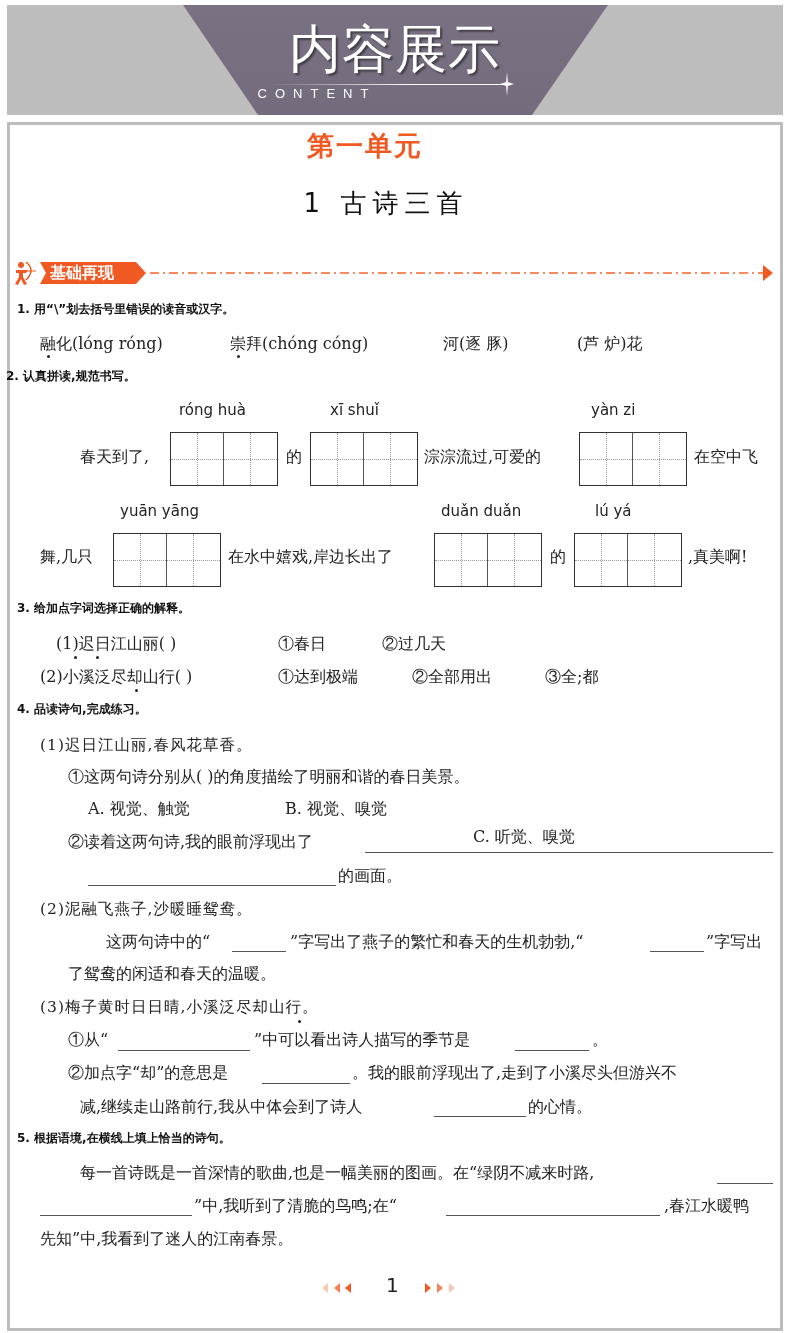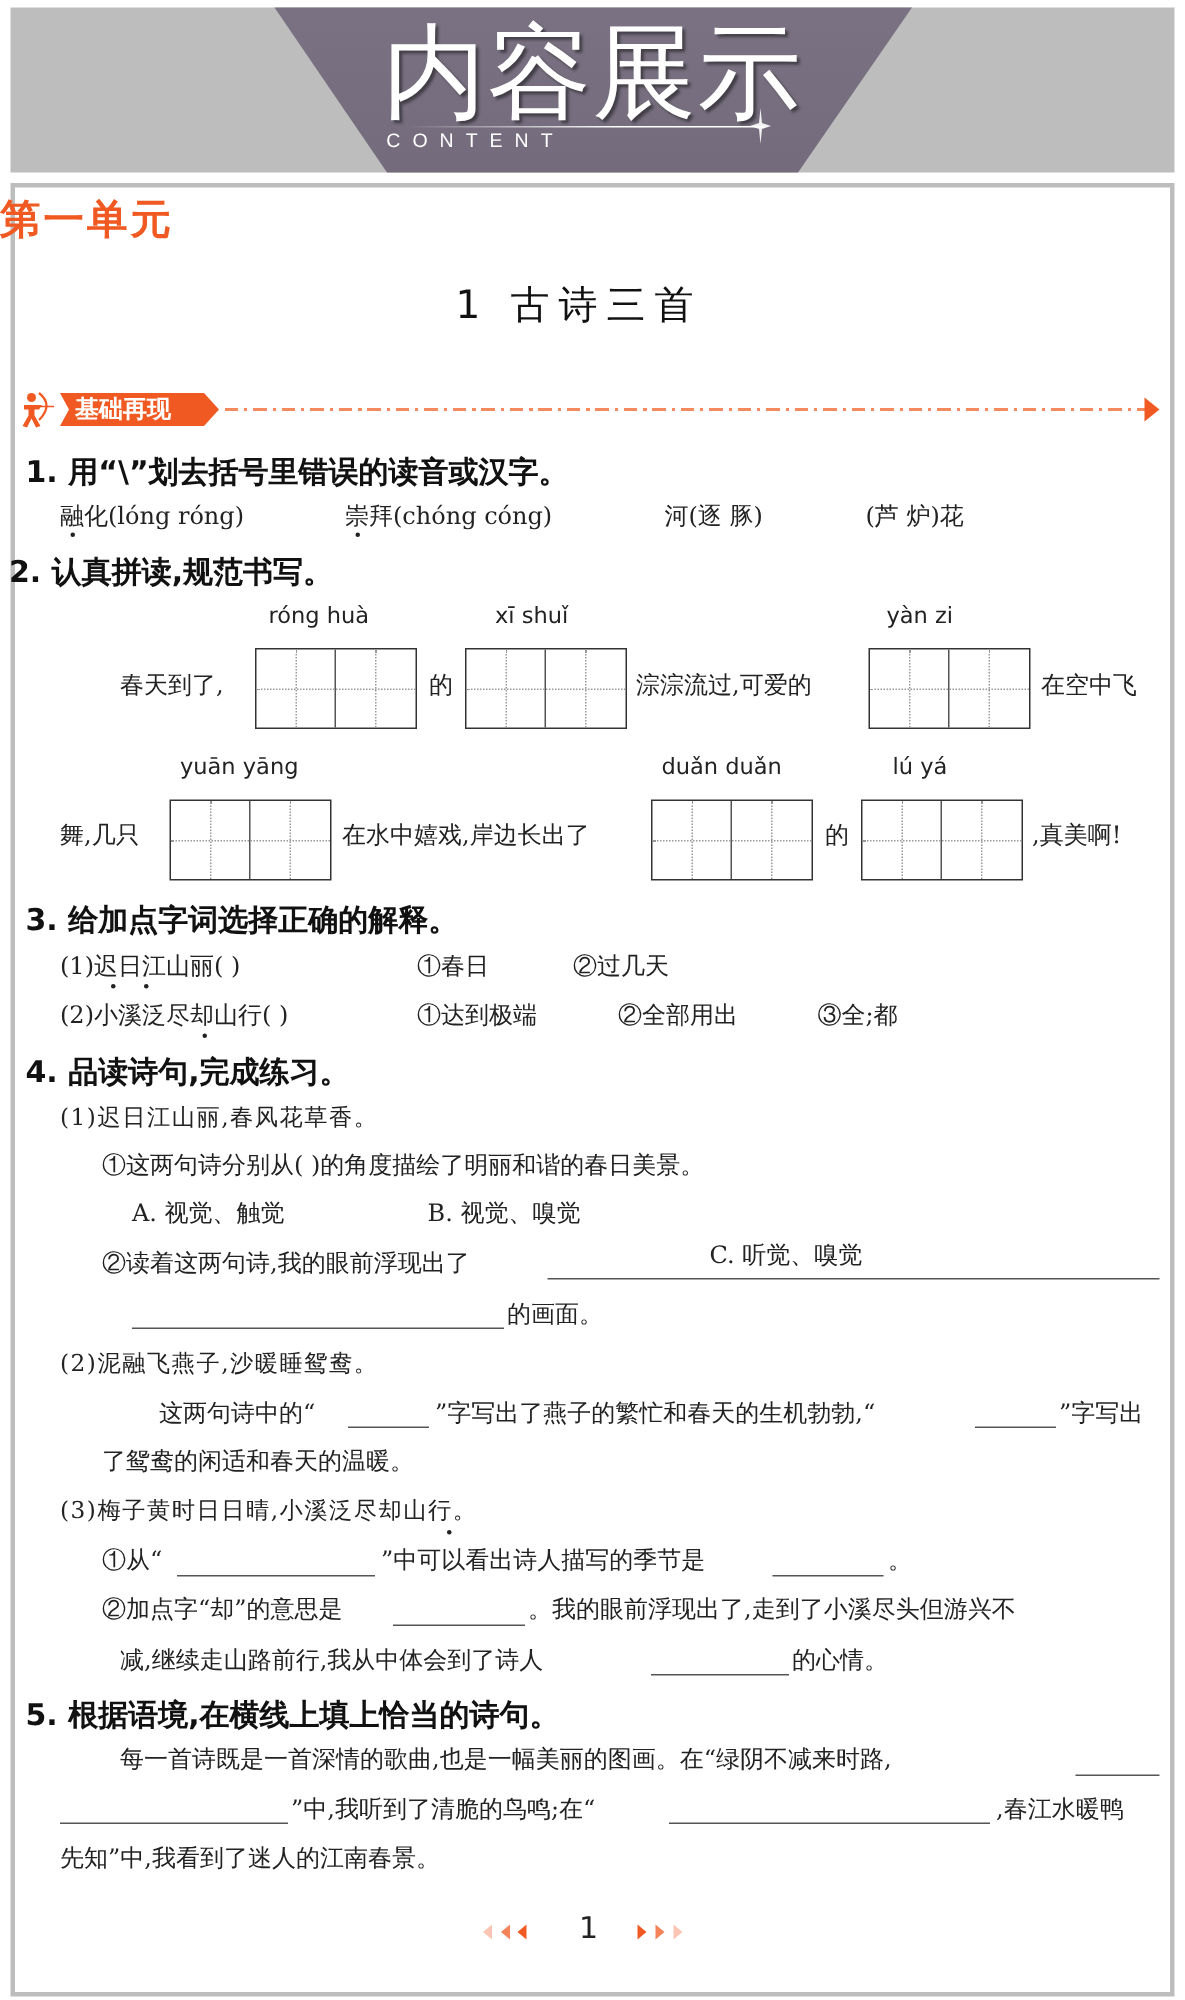--- a/index.html
+++ b/index.html
@@ -3,40 +3,40 @@
 <meta charset="utf-8">
 <style>
   html, body { margin:0; padding:0; }
   body { width:790px; height:1333px; position:relative; background:#ffffff; overflow:hidden;
          font-family:"DejaVu Serif","Liberation Serif",serif; color:#222; }
   .abs { position:absolute; }
   
   #banner-band { left:7px; top:5px; width:776px; height:110px; background:#bdbdbd; }
   #banner-trap { left:0; top:0; width:790px; height:120px; }
   #banner-title { left:0; width:790px; top:14px; text-align:center; font-family:"DejaVu Sans","Liberation Sans",sans-serif;
-                  font-size:69px; color:#ffffff; letter-spacing:1px; text-shadow:2px 2px 2px rgba(0,0,0,0.45); line-height:70px; }
+                  font-size:52px; color:#ffffff; letter-spacing:1px; text-shadow:2px 2px 2px rgba(0,0,0,0.45); line-height:70px; }
   #banner-sub { left:0; width:634px; top:86px; text-align:center; font-family:"Liberation Sans",sans-serif; font-size:13px;
                 color:#ffffff; letter-spacing:8px; }
   #banner-line { left:270px; top:84px; width:240px; height:1px; background:linear-gradient(90deg, rgba(255,255,255,0), #fff 60%, #fff); }
   #banner-spark { left:500px; top:72px; width:14px; height:24px; }
   
   #frame { left:7px; top:122px; width:770px; height:1203px; border:3px solid #bdbdbd; background:#fff; }
-  .unit-title { left:0; width:730px; top:128px; text-align:left; font-family:"DejaVu Sans","Liberation Sans",sans-serif;
+  .unit-title { left:0; width:730px; top:128px; text-align:center; font-family:"DejaVu Sans","Liberation Sans",sans-serif;
                 font-weight:bold; font-size:27px; color:#f05a22; letter-spacing:2px; }
   .lesson-title { left:0; width:772px; top:186px; text-align:center; font-family:"DejaVu Sans","Liberation Sans",sans-serif;
                   font-size:26px; color:#111; letter-spacing:6px; }
   
   #sec-icon { left:14px; top:260px; width:26px; height:26px; }
   #sec-tag { left:36px; top:262px; height:22px; width:110px; }
   #sec-label { left:50px; top:262px; font-family:"DejaVu Sans","Liberation Sans",sans-serif; font-size:16px; color:#fff; line-height:22px; font-weight:bold; }
   #sec-dash { left:150px; top:272px; width:614px; height:2px;
               background:repeating-linear-gradient(90deg,#f58a5e 0 9px,transparent 9px 13px,#f58a5e 13px 15px,transparent 15px 19px); }
   #sec-arrow { left:763px; top:265px; width:0; height:0; border-top:8px solid transparent; border-bottom:8px solid transparent; border-left:10px solid #f05a22; }
   
-  .q { font-family:"DejaVu Sans","Liberation Sans",sans-serif; font-size:20px; color:#111; font-weight:bold; white-space:nowrap; }
+  .q { font-family:"DejaVu Sans","Liberation Sans",sans-serif; font-size:12px; color:#111; font-weight:bold; white-space:nowrap; }
   .t { font-size:16px; white-space:nowrap; color:#222; }
   .t2 { font-size:15.5px; white-space:nowrap; color:#222; }
   .py { font-family:"DejaVu Sans","Liberation Sans",sans-serif; font-size:15px; color:#222; white-space:nowrap; }
   .dot { position:absolute; width:3px; height:3px; background:#222; border-radius:50%; }
   .box { position:absolute; width:108px; height:54px; border:1.5px solid #333; box-sizing:border-box; }
   .box .mid { position:absolute; left:52px; top:0; width:1px; height:100%; background:#555; }
   .box .v1 { position:absolute; left:26px; top:0; height:100%; border-left:1px dotted #999; }
   .box .v2 { position:absolute; left:79px; top:0; height:100%; border-left:1px dotted #999; }
   .box .h { position:absolute; left:0; top:26px; width:100%; border-top:1px dotted #999; }
   .ul { position:absolute; height:1px; background:#555; }
@@ -141,21 +141,21 @@
 <div class="abs t" style="left:550px;top:547px;">的</div>
 <div class="box" style="left:574px;top:533px;">
     <span class="v1"></span>
     <span class="mid"></span>
     <span class="v2"></span>
     <span class="h"></span>
   </div>
 <div class="abs t" style="left:688px;top:547px;">,真美啊!</div>
 
 <div class="abs q" style="left:17px;top:600px;">3. 给加点字词选择正确的解释。</div>
-<div class="abs t" style="left:40px;top:634px;">(1)迟日江山丽(      )</div>
+<div class="abs t" style="left:56px;top:634px;">(1)迟日江山丽(      )</div>
 <span class="dot" style="left:74px;top:656px;"></span>
 <span class="dot" style="left:96px;top:656px;"></span>
 <div class="abs t" style="left:278px;top:634px;">①春日</div>
 <div class="abs t" style="left:382px;top:634px;">②过几天</div>
 
 <div class="abs t" style="left:40px;top:667px;">(2)小溪泛尽却山行(      )</div>
 <span class="dot" style="left:135px;top:689px;"></span>
 <div class="abs t" style="left:278px;top:667px;">①达到极端</div>
 <div class="abs t" style="left:412px;top:667px;">②全部用出</div>
 <div class="abs t" style="left:545px;top:667px;">③全;都</div>

